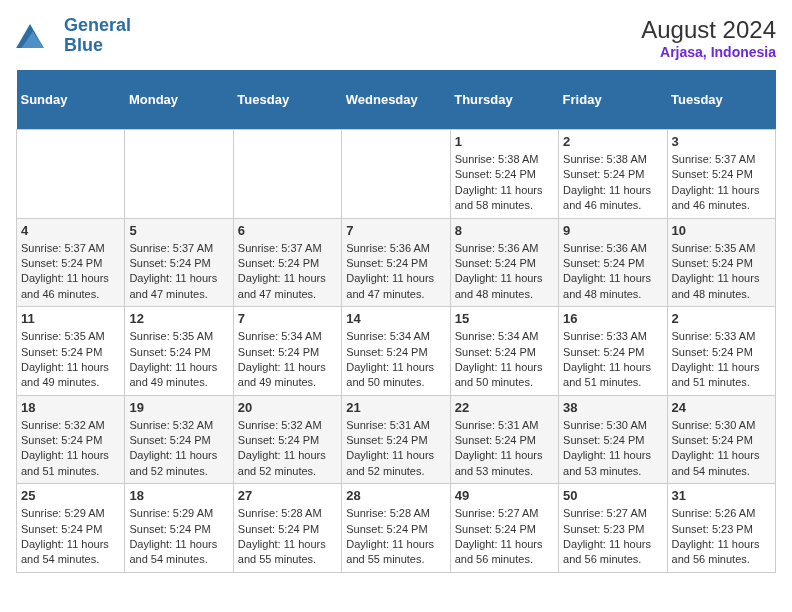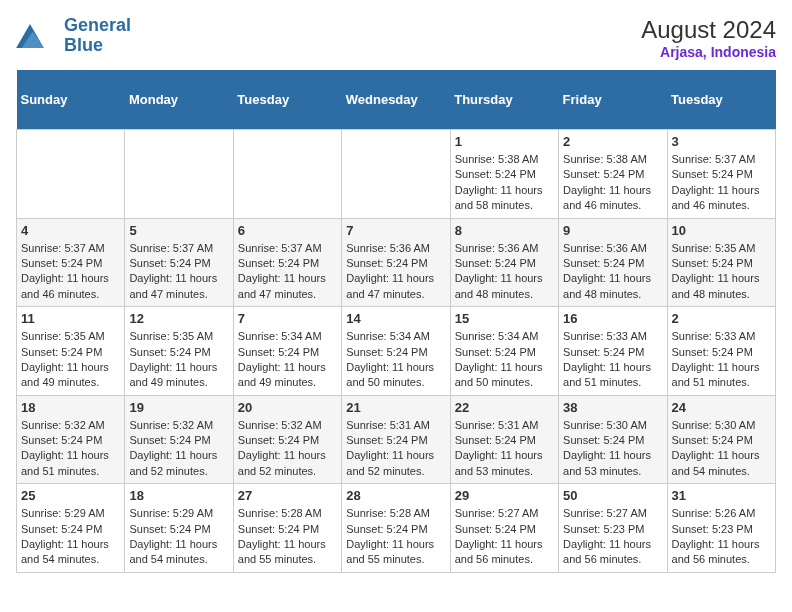--- a/index.html
+++ b/index.html
@@ -350,21 +350,21 @@
         </td>
         <td>
           <span class="day-number">28</span>
           <div class="day-info">
             <div>Sunrise: 5:28 AM</div>
             <div>Sunset: 5:24 PM</div>
             <div>Daylight: 11 hours and 55 minutes.</div>
           </div>
         </td>
         <td>
-          <span class="day-number">29</span>
+          <span class="day-number">49</span>
           <div class="day-info">
             <div>Sunrise: 5:27 AM</div>
             <div>Sunset: 5:24 PM</div>
             <div>Daylight: 11 hours and 56 minutes.</div>
           </div>
         </td>
         <td>
           <span class="day-number">50</span>
           <div class="day-info">
             <div>Sunrise: 5:27 AM</div>

